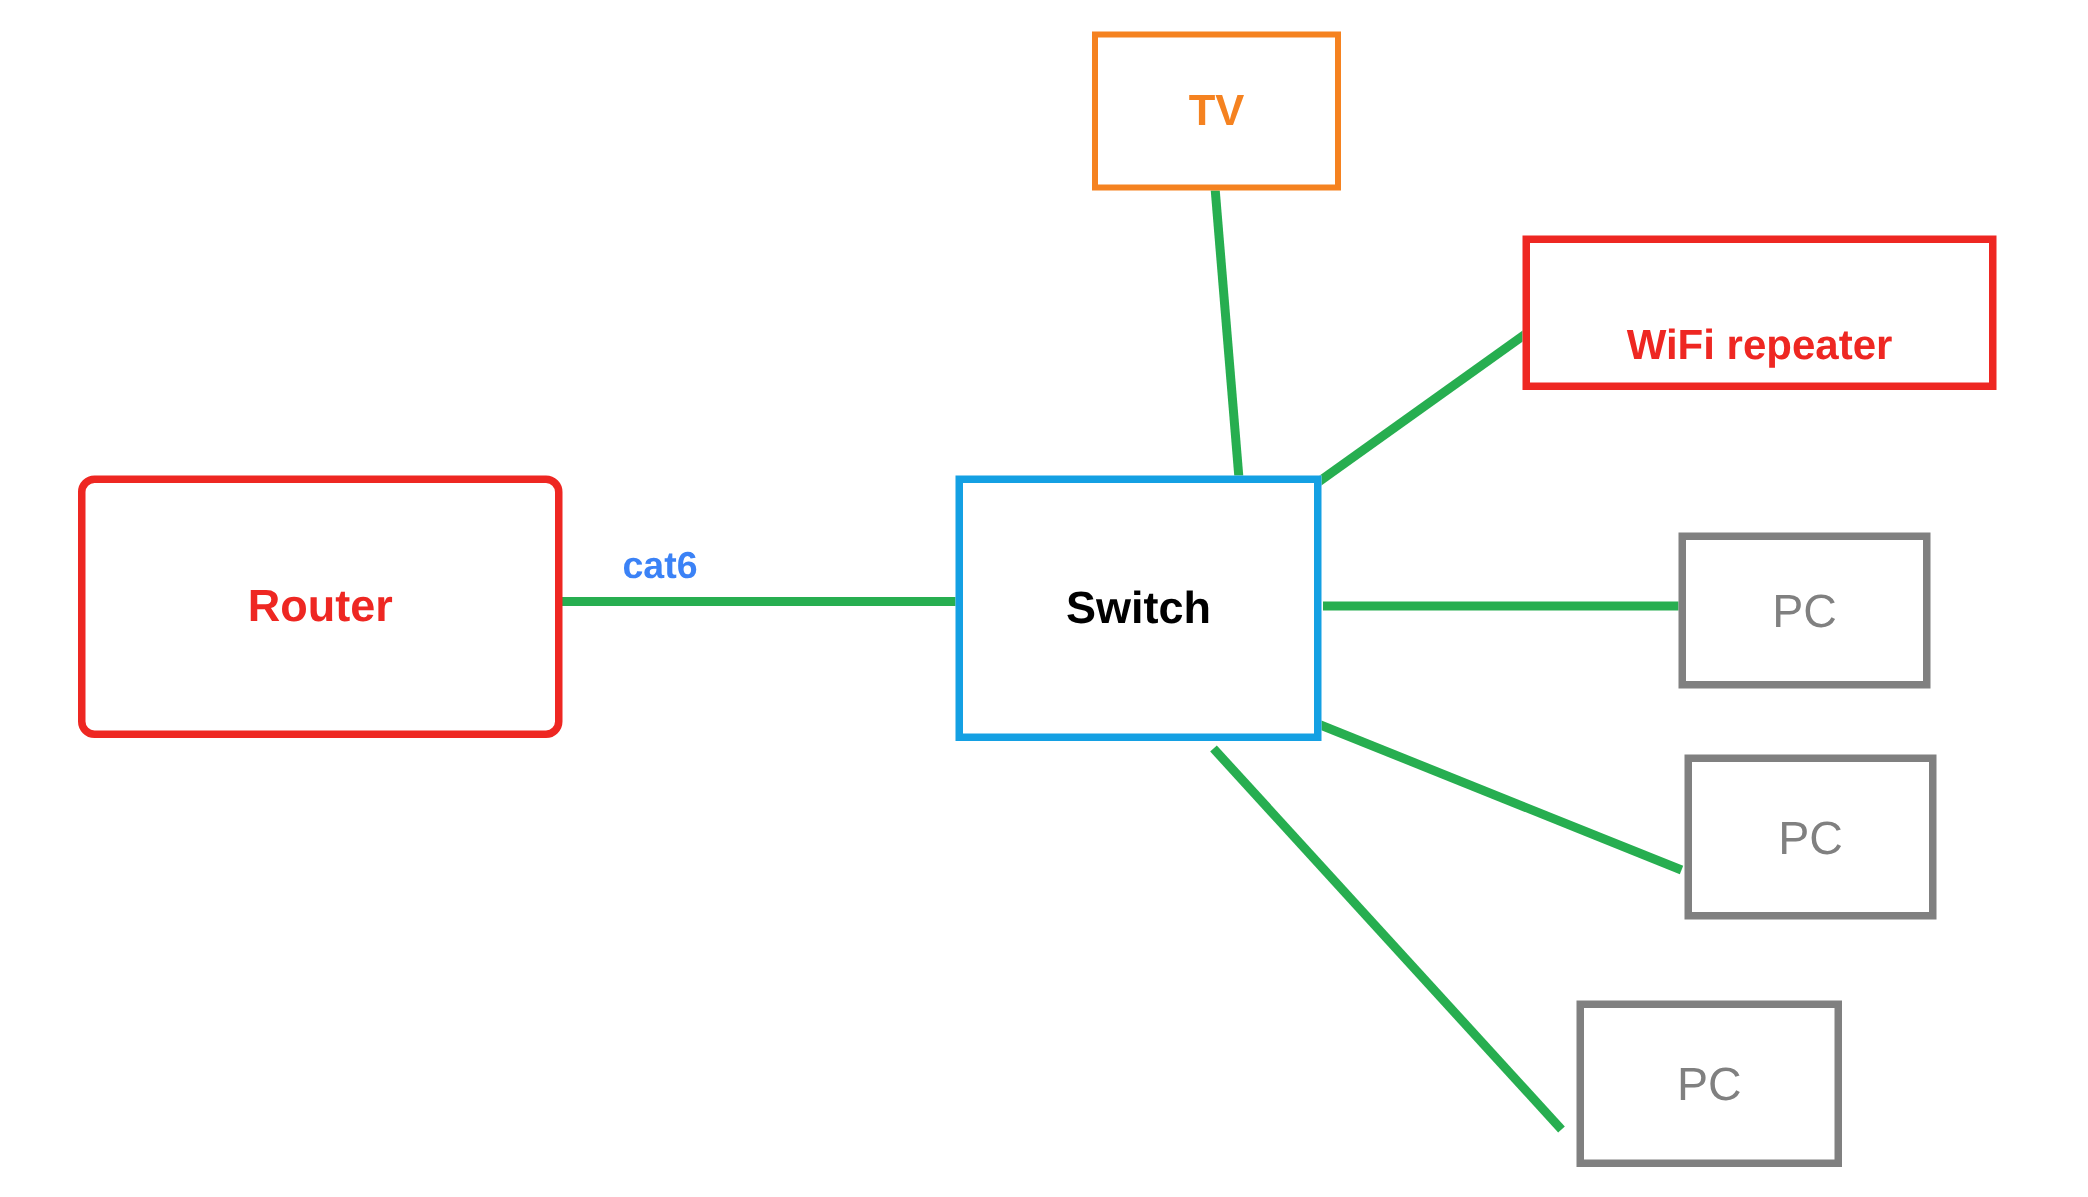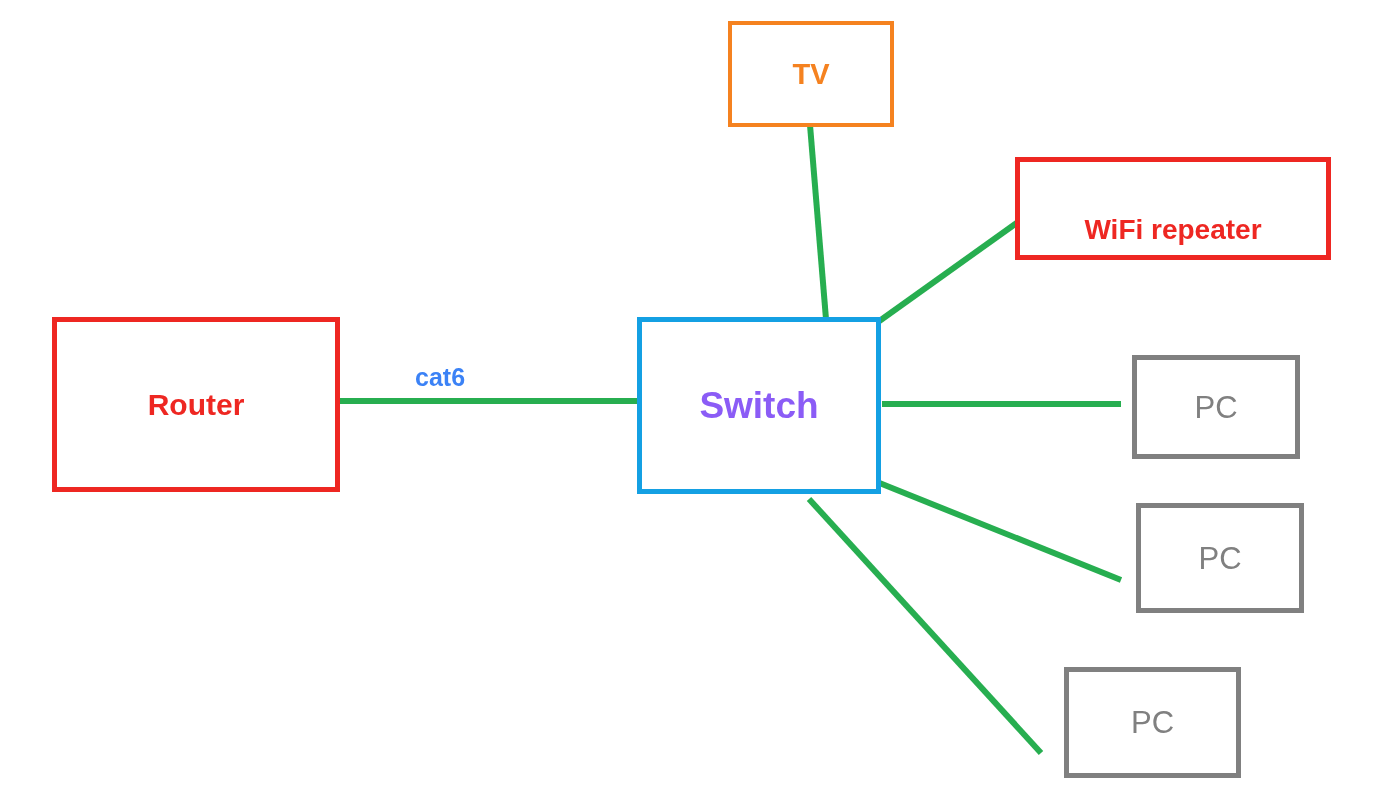--- a/index.html
+++ b/index.html
@@ -64,40 +64,39 @@
   }
   
   #node-switch {
     left: 637px;
     top: 317px;
     width: 244px;
     height: 177px;
     border: 5px solid #14a0e3;
   }
   #node-switch .node-label {
-    color: #8b5cf6;
-    font-size: 37px;
+    color: #000000;
+    font-size: 30px;
   }
   
   #node-wifi-repeater {
     left: 1015px;
     top: 157px;
     width: 316px;
     height: 103px;
     border: 5px solid #ee2722;
   }
   #node-wifi-repeater .node-label {
     color: #ee2722;
     font-size: 28px;
     margin-top: 42px;
   }
   
   .node-pc {
     border: 5px solid #808080;
-    margin-left: 13px;
   }
   .node-pc .node-label {
     color: #808080;
     font-size: 31px;
     font-weight: normal;
   }
   #node-pc-1 { left: 1119px; top: 355px; width: 168px; height: 104px; }
   #node-pc-2 { left: 1123px; top: 503px; width: 168px; height: 110px; }
   #node-pc-3 { left: 1051px; top: 667px; width: 177px; height: 111px; }
   
@@ -125,21 +124,21 @@
     <line stroke-linecap="butt" x1="878" y1="322" x2="1018" y2="222" stroke="#27ae50" stroke-width="6"></line>
     <line stroke-linecap="butt" x1="882" y1="404" x2="1121" y2="404" stroke="#27ae50" stroke-width="6"></line>
     <line stroke-linecap="butt" x1="877" y1="482" x2="1121" y2="580" stroke="#27ae50" stroke-width="6"></line>
     <line stroke-linecap="butt" x1="809" y1="499" x2="1041" y2="753" stroke="#27ae50" stroke-width="6"></line>
   </svg>
 
   <div class="node" id="node-tv" style="left: 728px; top: 21px; width: 166px; height: 106px; border-color: rgb(245, 130, 32);">
     <span class="node-label">TV</span>
   </div>
 
-  <div class="node" id="node-router" style="left: 52px; top: 317px; width: 288px; height: 175px; border-color: rgb(238, 39, 34);">
+  <div class="node" id="node-router" style="left: 52px; top: 317px; width: 323px; height: 175px; border-color: rgb(238, 39, 34); border-radius: 11px;">
     <span class="node-label">Router</span>
   </div>
 
   <div class="node" id="node-switch" style="left: 637px; top: 317px; width: 244px; height: 177px; border-color: rgb(20, 160, 227);">
     <span class="node-label">Switch</span>
   </div>
 
   <div class="node" id="node-wifi-repeater" style="left: 1015px; top: 157px; width: 316px; height: 103px; border-color: rgb(238, 39, 34);">
     <span class="node-label">WiFi repeater</span>
   </div>

